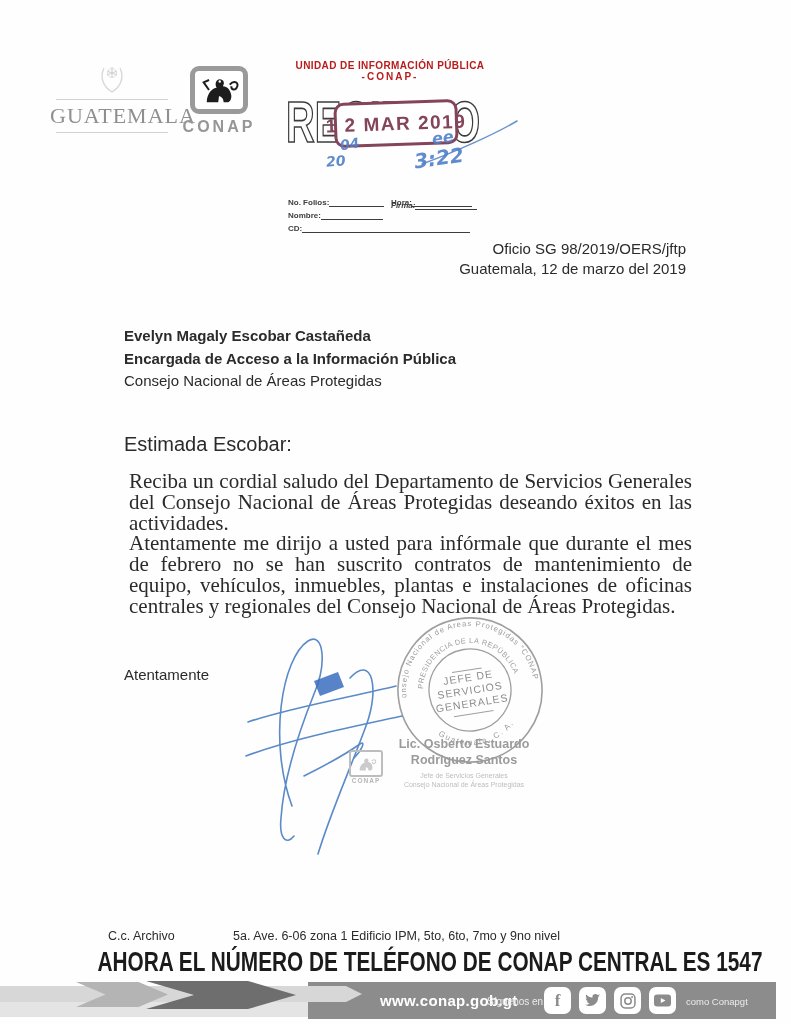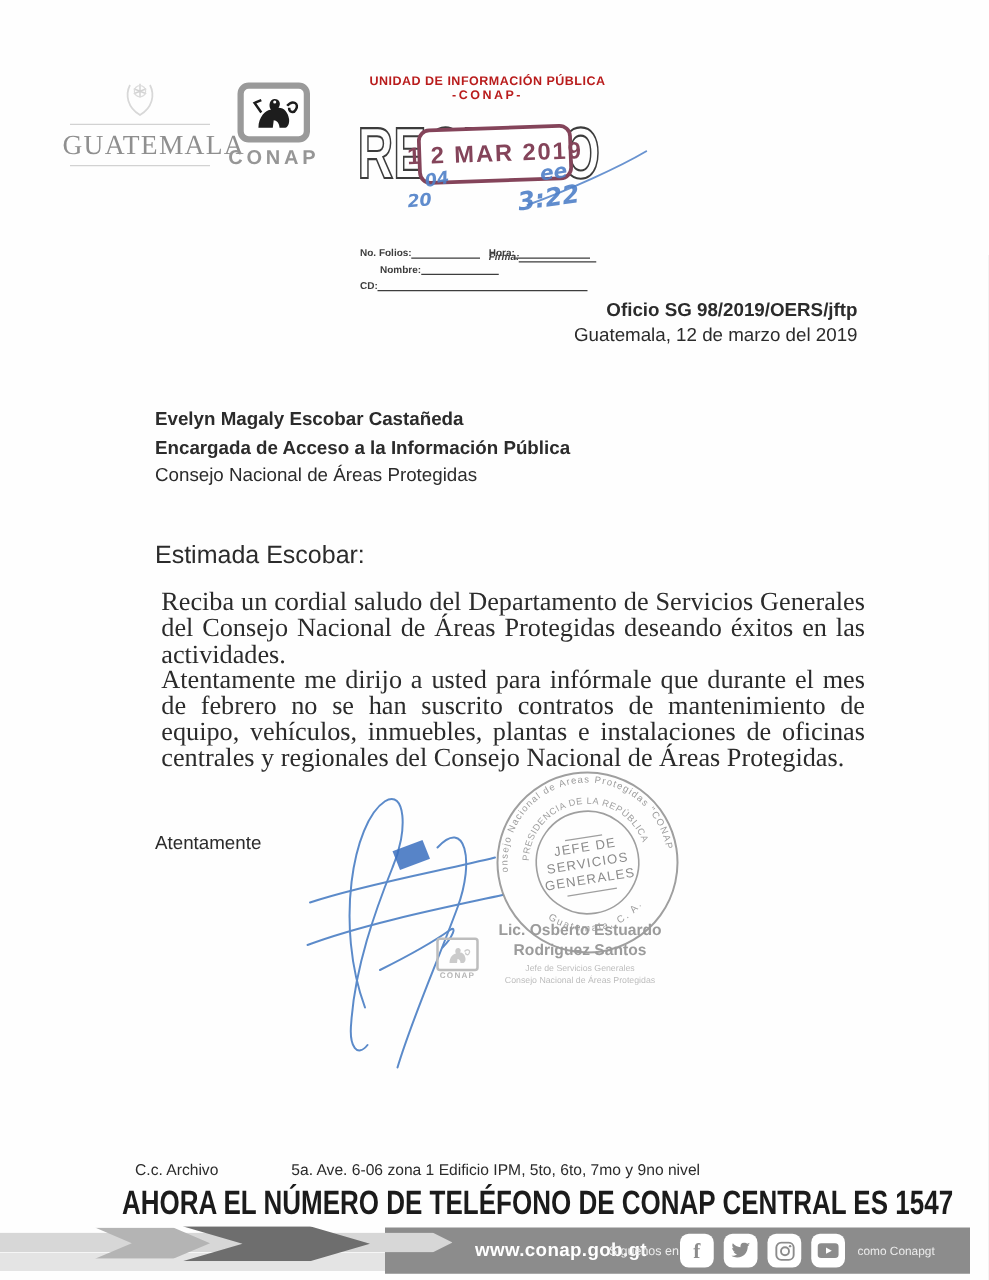--- a/index.html
+++ b/index.html
@@ -43,21 +43,21 @@
   .stamp-fields { left:288px; top:148px; width:204px; font-size:8px; font-weight:bold; color:#3d3d3d; }
   .f-row { position:absolute; display:flex; align-items:flex-end;margin-top:48px; }
   .f-line { display:inline-block; border-bottom:1px solid #3d3d3d; height:9px; }
   .hw {
     position:absolute; color:#4f80c8; font-style:italic; font-weight:bold;
     font-family:"DejaVu Sans", sans-serif; white-space:nowrap; opacity:.9;
   }
 
   
   .ref-block { right:105px; top:239px; text-align:right; font-size:15px; line-height:20px; }
-  .ref-oficio { font-weight:bold; }
+  .ref-oficio { font-weight:normal; }
 
   
   .recipient { left:124px; top:325px; font-size:15px; line-height:22.5px; }
   .bold { font-weight:bold; }
   .greeting { left:124px; top:433px; font-size:20px; }
   .para { left:129px; width:563px; font-size:21px; line-height:21px; text-align:justify;font-family:Liberation Serif, serif; }
   .p1 { top:471px; }
   .p2 { top:533px; }
   .closing { left:124px; top:618px; font-size:15px; }
   .valediction { left:124px; top:666px; font-size:15px; }
@@ -141,21 +141,21 @@
 
   <div class="abs stamp-fields" style="height:46px;">
     <div class="f-row" style="left:0; top:2px;">
       <span>No. Folios:</span>
       <span class="f-line" style="width:55px;"></span>
     </div>
     <div class="f-row" style="left:103px; top:2px;">
       <span>Hora:</span>
       <span class="f-line" style="width:60px;"></span>
     </div>
-    <div class="f-row" style="left:16px; top:15px;">
+    <div class="f-row" style="left:0; top:15px;">
       <span>Nombre:</span>
       <span class="f-line" style="width:62px;"></span>
     </div>
     <div class="f-row" style="left:103px; top:5px;font-style:italic;">
       <span>Firma:</span>
       <span class="f-line" style="width:62px;"></span>
     </div>
     <div class="f-row" style="left:0; top:28px;">
       <span>CD:</span>
       <span class="f-line" style="width:168px;"></span>

